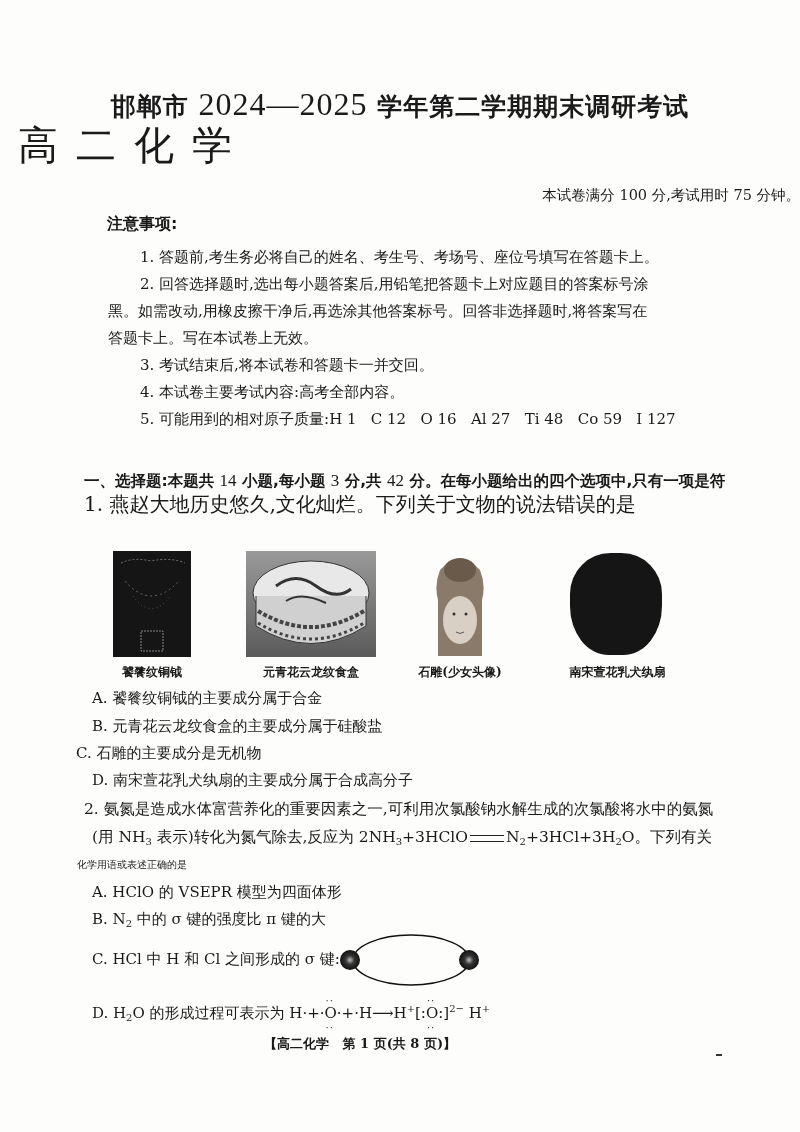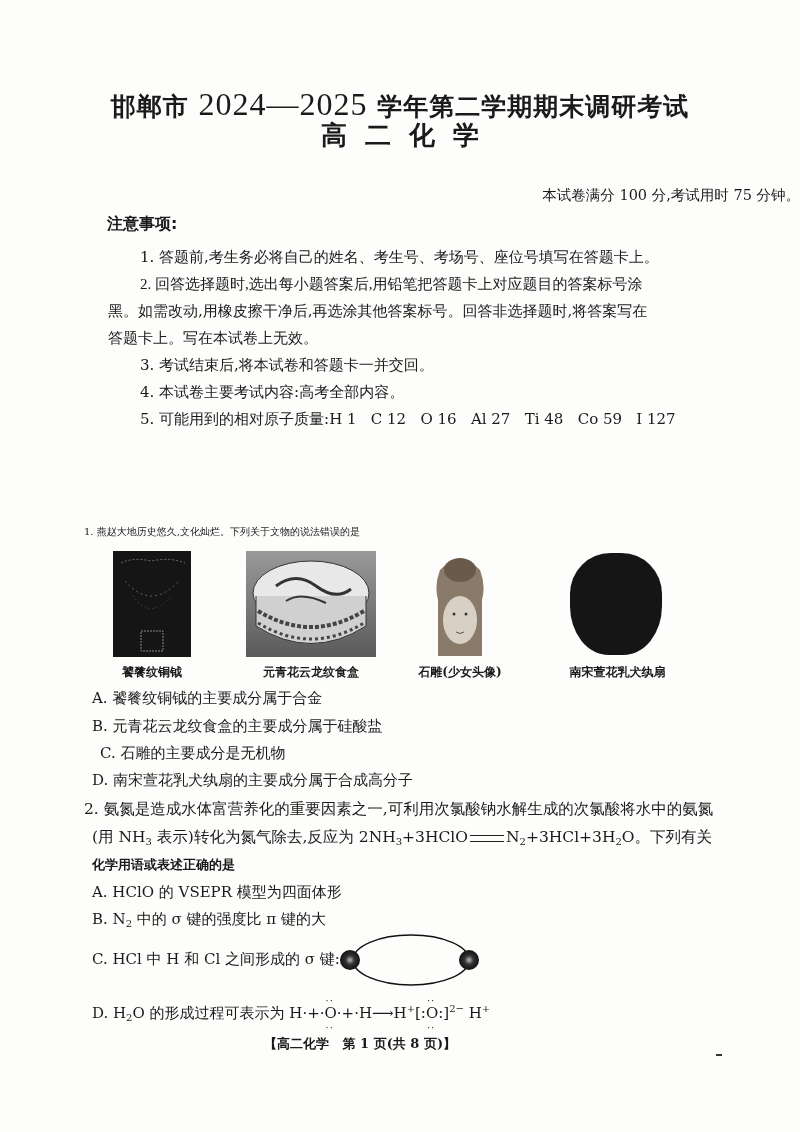--- a/index.html
+++ b/index.html
@@ -8,22 +8,22 @@
       overflow: hidden; color: #1a1a1a;
       font-family: "DejaVu Serif", "Liberation Serif", serif;
     }
     .abs { position: absolute; }
     .title1 {
       left: 0; width: 800px; top: 86px; text-align: center;
       font-family: "DejaVu Sans", sans-serif; font-weight: bold; font-size: 25px; letter-spacing: 1px;
     }
     .title1 .num { font-family: "Liberation Serif", serif; font-weight: normal; font-size: 32px; }
     .title2 {
-      left: 0; width: 800px; top: 118px; text-align: center;
-      font-family: "DejaVu Sans", sans-serif; font-weight: bold; font-size: 26px; letter-spacing: 18px;
+      left: 0; width: 800px; top: 118px; 
+      font-family: "DejaVu Sans", sans-serif; font-weight: normal; font-size: 40px; letter-spacing: 18px;
       padding-left: 18px; box-sizing: border-box;
     }
     .subtitle { left: 0; width: 800px; top: 186px; text-align: right; font-size: 14.5px; }
     .notice-head { left: 107px; top: 214px; font-family: "DejaVu Sans", sans-serif; font-weight: bold; font-size: 16px; }
     .p { font-size: 15px; line-height: 20px; white-space: nowrap; }
     .section { left: 84px; top: 466px; font-family: "DejaVu Sans", sans-serif; font-weight: bold; font-size: 15.5px; line-height: 30px; }
     .section .n { font-family: "Liberation Serif", serif; font-weight: normal; font-size: 17px; }
     .img-box { position: absolute; }
     .caption { position: absolute; font-size: 12px; font-weight: bold; text-align: center; white-space: nowrap; }
     sub { font-size: 10px; vertical-align: -3px; line-height: 0; }
@@ -41,31 +41,40 @@
 <div class="abs title1">
   <span>邯郸市</span>
   <span class="num">2024—2025</span>
   <span>学年第二学期期末调研考试</span>
 </div>
 <div class="abs title2">高二化学</div>
 <div class="abs subtitle">本试卷满分 100 分,考试用时 75 分钟。</div>
 
 <div class="abs notice-head">注意事项:</div>
 <div class="abs p" style="left:140px; top:247px;">1. 答题前,考生务必将自己的姓名、考生号、考场号、座位号填写在答题卡上。</div>
-<div class="abs p" style="left:140px; top:274px;font-family:Liberation Serif, serif;">2. 回答选择题时,选出每小题答案后,用铅笔把答题卡上对应题目的答案标号涂</div>
+<div class="abs p" style="left:140px; top:274px;">2. 回答选择题时,选出每小题答案后,用铅笔把答题卡上对应题目的答案标号涂</div>
 <div class="abs p" style="left:108px; top:301px;">黑。如需改动,用橡皮擦干净后,再选涂其他答案标号。回答非选择题时,将答案写在</div>
 <div class="abs p" style="left:108px; top:328px;">答题卡上。写在本试卷上无效。</div>
 <div class="abs p" style="left:140px; top:355px;">3. 考试结束后,将本试卷和答题卡一并交回。</div>
 <div class="abs p" style="left:140px; top:382px;">4. 本试卷主要考试内容:高考全部内容。</div>
 <div class="abs p" style="left:140px; top:409px; white-space:pre;">5. 可能用到的相对原子质量:H 1   C 12   O 16   Al 27   Ti 48   Co 59   I 127</div>
 
 <div class="abs section">
+  <div>
+    <span>一、选择题:本题共</span>
+    <span class="n">14</span>
+    <span>小题,每小题</span>
+    <span class="n">3</span>
+    <span>分,共</span>
+    <span class="n">42</span>
+    <span>分。在每小题给出的四个选项中,只有一项是符</span>
+  </div>
 </div>
 
-<div class="abs p" style="left:84px; top:522px; font-size:10px;">1. 燕赵大地历史悠久,文化灿烂。下列关于文物的说法错误的是</div>
+<div class="abs p" style="left:84px; top:494px; font-size:20px;">1. 燕赵大地历史悠久,文化灿烂。下列关于文物的说法错误的是</div>
 
 <div class="img-box" style="left:113px; top:551px; width:78px; height:106px; background:#151515;">
   <svg width="78" height="106">
     <path d="M8 12 Q20 6 38 10 Q58 6 72 12" stroke="#777" stroke-width="1" fill="none" stroke-dasharray="2 2"></path>
     <path d="M12 30 Q38 60 66 30" stroke="#666" stroke-width="1" fill="none" stroke-dasharray="2 3"></path>
     <path d="M20 45 Q38 70 58 45" stroke="#555" stroke-width="1" fill="none" stroke-dasharray="1 3"></path>
     <rect x="28" y="80" width="22" height="20" stroke="#888" stroke-width="1" fill="none" stroke-dasharray="2 1"></rect>
   </svg>
 </div>
 <div class="img-box" style="left:246px; top:551px; width:130px; height:106px; background:linear-gradient(180deg,#9a9a9a,#5a5a5a); overflow:hidden;">
@@ -90,28 +99,28 @@
 </div>
 <div class="img-box" style="left:570px; top:553px; width:92px; height:102px; background:#151515; border-radius:44% 44% 42% 42% / 40% 40% 48% 48%;"></div>
 
 <div class="caption" style="left:112px; top:664px; width:80px;">饕餮纹铜钺</div>
 <div class="caption" style="left:246px; top:664px; width:130px;">元青花云龙纹食盒</div>
 <div class="caption" style="left:410px; top:664px; width:100px;">石雕(少女头像)</div>
 <div class="caption" style="left:560px; top:664px; width:115px;">南宋萱花乳犬纨扇</div>
 
 <div class="abs p" style="left:92px; top:688px;">A. 饕餮纹铜钺的主要成分属于合金</div>
 <div class="abs p" style="left:92px; top:716px;">B. 元青花云龙纹食盒的主要成分属于硅酸盐</div>
-<div class="abs p" style="left:100px; top:743px;">C. 石雕的主要成分是无机物</div>
+<div class="abs p" style="left:76px; top:743px;">C. 石雕的主要成分是无机物</div>
 <div class="abs p" style="left:92px; top:770px;">D. 南宋萱花乳犬纨扇的主要成分属于合成高分子</div>
 
 <div class="abs p" style="left:84px; top:799px; font-size:15.5px;">2. 氨氮是造成水体富营养化的重要因素之一,可利用次氯酸钠水解生成的次氯酸将水中的氨氮</div>
 <div class="abs p" style="left:92px; top:827px; font-size:15.5px;">
   <span>(用 NH</span><sub>3</sub><span> 表示)转化为氮气除去,反应为 2NH</span><sub>3</sub><span>+3HClO</span><span class="eq"></span><span>N</span><sub>2</sub><span>+3HCl+3H</span><sub>2</sub><span>O。下列有关</span>
 </div>
-<div class="abs p" style="left:92px; top:855px; font-size:13px;font-weight:bold;">化学用语或表述正确的是</div>
+<div class="abs p" style="left:77px; top:855px; font-size:10px;">化学用语或表述正确的是</div>
 
 <div class="abs p" style="left:92px; top:882px;">A. HClO 的 VSEPR 模型为四面体形</div>
 <div class="abs p" style="left:92px; top:909px;">
   <span>B. N</span><sub>2</sub><span> 中的 σ 键的强度比 π 键的大</span>
 </div>
 <div class="abs p" style="left:92px; top:949px;">
   <span>C. HCl 中 H 和 Cl 之间形成的 σ 键:</span>
 </div>
 <svg class="abs" style="left:338px; top:933px;" width="150" height="54">
   <defs>

